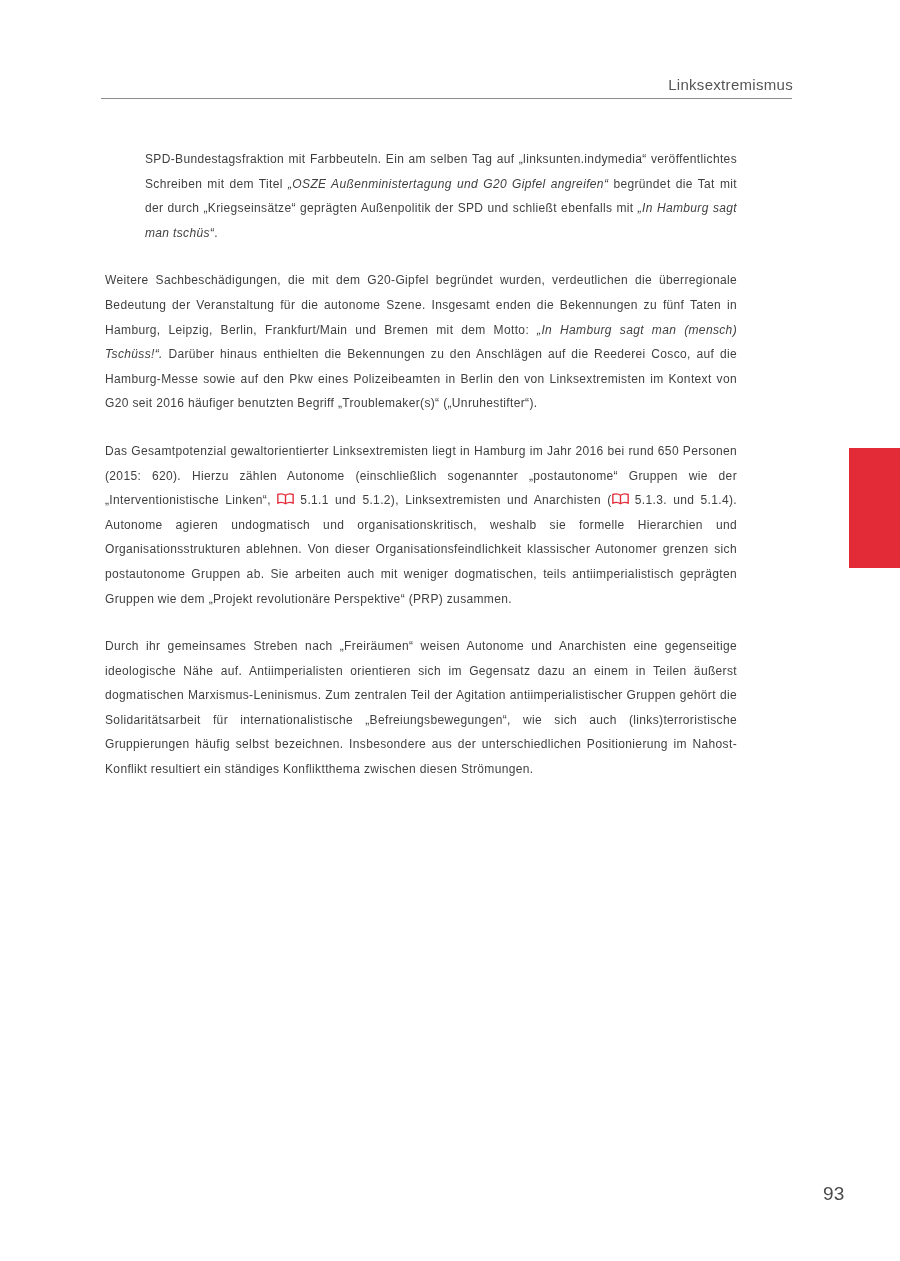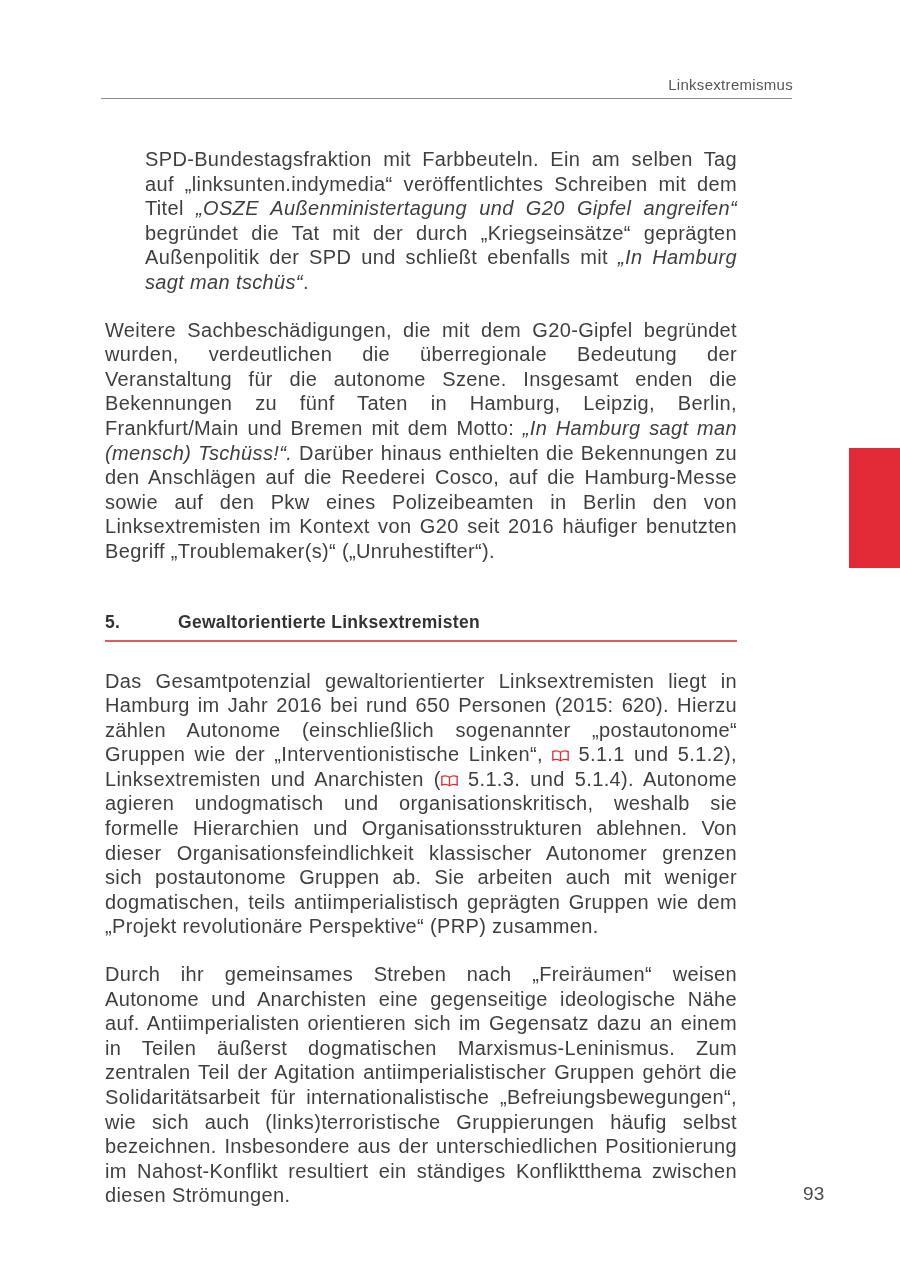--- a/index.html
+++ b/index.html
@@ -42,21 +42,21 @@
     background: var(--accent-red, #e32b38);
   }
   main.body-col {
     position: absolute;
     top: 147px;
     left: 105px;
     width: 632px;
   }
   main.body-col p {
     margin: 0 0 23px 0;
-    font-size: 20px;
+    font-size: 12px;
     line-height: 24.6px;
     letter-spacing: 0.35px;
     text-align: justify;
     hyphens: auto;
     -webkit-hyphens: auto;
   }
   main.body-col p.indented {
     margin-left: 40px;
   }
   .it { font-style: italic; }
@@ -75,21 +75,21 @@
   }
   .inline-icon {
     display: inline-block;
     vertical-align: -1px;
     line-height: 0;
   }
   .inline-icon svg { display: inline-block; }
   .page-number {
     position: absolute;
     top: 1183px;
-    left: 803px;
+    left: 823px;
     font-size: 19px;
     color: #4a4a4a;
     letter-spacing: 0.3px;
   }
 </style>
 </head>
 <body>
 
 <div class="page">
 
@@ -98,23 +98,20 @@
   <div class="header-rule"></div>
 
   <div class="chapter-tab"></div>
 
   <main class="body-col">
 
     <p class="indented"><span>SPD-Bundestagsfraktion mit Farbbeuteln. Ein am selben Tag auf „linksunten.indymedia“ veröffentlichtes Schreiben mit dem Titel </span><span class="it">„OSZE Außenministertagung und G20 Gipfel angreifen“</span><span> begründet die Tat mit der durch „Kriegseinsätze“ geprägten Außenpolitik der SPD und schließt ebenfalls mit </span><span class="it">„In Hamburg sagt man tschüs“</span><span>.</span></p>
 
     <p><span>Weitere Sachbeschädigungen, die mit dem G20-Gipfel begründet wurden, verdeutlichen die überregionale Bedeutung der Veranstaltung für die autonome Szene. Insgesamt enden die Bekennungen zu fünf Taten in Hamburg, Leipzig, Berlin, Frankfurt/Main und Bremen mit dem Motto: </span><span class="it">„In Hamburg sagt man (mensch) Tschüss!“.</span><span> Darüber hinaus enthielten die Bekennungen zu den Anschlägen auf die Reederei Cosco, auf die Hamburg-Messe sowie auf den Pkw eines Polizeibeamten in Berlin den von Linksextremisten im Kontext von G20 seit 2016 häufiger benutzten Begriff „Troublemaker(s)“ („Unruhestifter“).</span></p>
 
-    <h2 class="section-heading">
-      <span class="sec-num">5.</span><span class="sec-title">Gewaltorientierte Linksextremisten</span>
-    </h2>
 
     <p><span>Das Gesamtpotenzial gewaltorientierter Linksextremisten liegt in Hamburg im Jahr 2016 bei rund 650 Personen (2015: 620). Hierzu zählen Autonome (einschließlich sogenannter „postautonome“ Gruppen wie der „Interventionistische Linken“, </span><span class="inline-icon"><svg viewBox="0 0 20 14" width="17" height="12" xmlns="http://www.w3.org/2000/svg">
             <path d="M10 2.6 C7.6 0.9, 3.6 0.7, 1 1.7 L1 11.7 C3.6 10.7, 7.6 10.9, 10 12.6 C12.4 10.9, 16.4 10.7, 19 11.7 L19 1.7 C16.4 0.7, 12.4 0.9, 10 2.6 Z" fill="none" stroke="var(--accent-red,#e32b38)" stroke-width="1.6"></path>
             <path d="M10 2.6 L10 12.6" fill="none" stroke="var(--accent-red,#e32b38)" stroke-width="1.6"></path>
           </svg></span><span> 5.1.1 und 5.1.2), Linksextremisten und Anarchisten (</span><span class="inline-icon"><svg viewBox="0 0 20 14" width="17" height="12" xmlns="http://www.w3.org/2000/svg">
             <path d="M10 2.6 C7.6 0.9, 3.6 0.7, 1 1.7 L1 11.7 C3.6 10.7, 7.6 10.9, 10 12.6 C12.4 10.9, 16.4 10.7, 19 11.7 L19 1.7 C16.4 0.7, 12.4 0.9, 10 2.6 Z" fill="none" stroke="var(--accent-red,#e32b38)" stroke-width="1.6"></path>
             <path d="M10 2.6 L10 12.6" fill="none" stroke="var(--accent-red,#e32b38)" stroke-width="1.6"></path>
           </svg></span><span> 5.1.3. und 5.1.4). Autonome agieren undogmatisch und organisationskritisch, weshalb sie formelle Hierarchien und Organisationsstrukturen ablehnen. Von dieser Organisationsfeindlichkeit klassischer Autonomer grenzen sich postautonome Gruppen ab. Sie arbeiten auch mit weniger dogmatischen, teils antiimperialistisch geprägten Gruppen wie dem „Projekt revolutionäre Perspektive“ (PRP) zusammen.</span></p>
 
     <p><span>Durch ihr gemeinsames Streben nach „Freiräumen“ weisen Autonome und Anarchisten eine gegenseitige ideologische Nähe auf. Antiimperialisten orientieren sich im Gegensatz dazu an einem in Teilen äußerst dogmatischen Marxismus-Leninismus. Zum zentralen Teil der Agitation antiimperialistischer Gruppen gehört die Solidaritätsarbeit für internationalistische „Befreiungsbewegungen“, wie sich auch (links)terroristische Gruppierungen häufig selbst bezeichnen. Insbesondere aus der unterschiedlichen Positionierung im Nahost-Konflikt resultiert ein ständiges Konfliktthema zwischen diesen Strömungen.</span></p>

